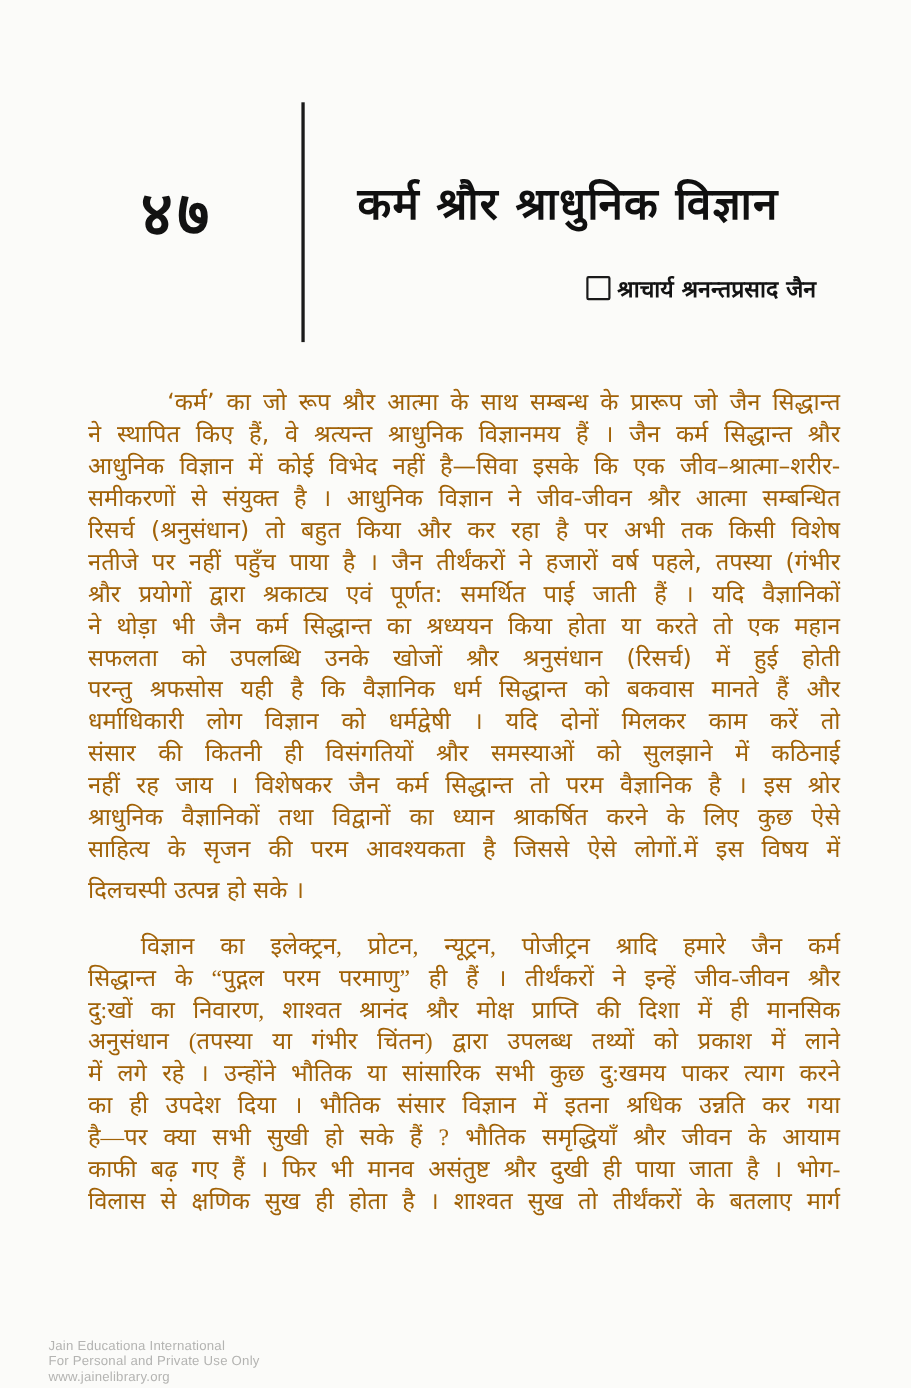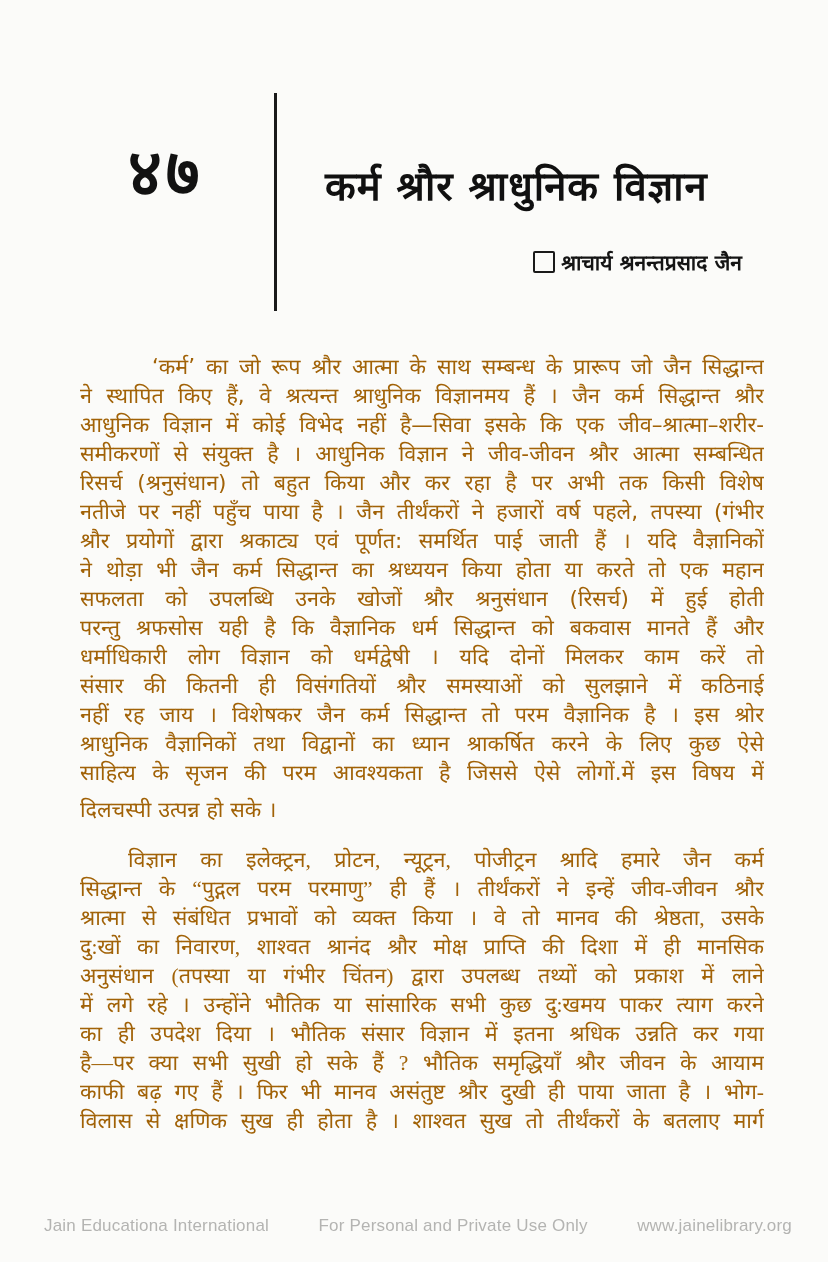--- a/index.html
+++ b/index.html
@@ -8,22 +8,22 @@
     background:#fbfbf9;
     font-family:"DejaVu Sans", sans-serif;
     color:#161616;
     position:relative;
     overflow:hidden;
   }
   .page { position:absolute; inset:0; }
 
   
   .chapter-number {
-    position:absolute; left:128px; top:140px;
-    font-size:65px; font-weight:700; line-height:1;
+    position:absolute; left:128px; top:168px;
+    font-size:56px; font-weight:700; line-height:1;
     letter-spacing:4px; color:#121212;
   }
   .vertical-rule {
     position:absolute; left:274px; top:93px;
     width:3px; height:218px; background:#1a1a1a;
   }
   .article-title {
     position:absolute; left:313px; top:150px; margin:12px;
     font-size:40px; font-weight:700; line-height:1.2;
     letter-spacing:1px; color:#101010; white-space:nowrap;
@@ -52,21 +52,21 @@
   .para:nth-of-type(1) .line:first-child { text-indent:72px; }
   .para:nth-of-type(2) .line:first-child { text-indent:48px; }
   .para:nth-of-type(1) .line:last-child { text-align-last:left;margin-top:8px; }
 
   
   .scan-footer {
     position:absolute; left:0; right:0; top:1216px;
     display:flex; justify-content:space-between; align-items:baseline;
     padding:0 36px 0 44px; box-sizing:border-box;
     font-family:"Liberation Sans", sans-serif;
-    font-size:17px; color:#b4b4b2; letter-spacing:0.2px;
+    font-size:12px; color:#b4b4b2; letter-spacing:0.2px;flex-direction:column;
   }
   .scan-footer .center { text-align:center; }
 </style>
 </head>
 <body>
 
 <div class="page">
 
   <div class="chapter-number">४७</div>
 
@@ -94,21 +94,20 @@
         <div class="line">धर्माधिकारी लोग विज्ञान को धर्मद्वेषी । यदि दोनों मिलकर काम करें तो</div>
         <div class="line">संसार की कितनी ही विसंगतियों श्रौर समस्याओं को सुलझाने में कठिनाई</div>
         <div class="line">नहीं रह जाय । विशेषकर जैन कर्म सिद्धान्त तो परम वैज्ञानिक है । इस श्रोर</div>
         <div class="line">श्राधुनिक वैज्ञानिकों तथा विद्वानों का ध्यान श्राकर्षित करने के लिए कुछ ऐसे</div>
         <div class="line">साहित्य के सृजन की परम आवश्यकता है जिससे ऐसे लोगों.में इस विषय में</div>
         <div class="line">दिलचस्पी उत्पन्न हो सके ।</div>
       </div>
     <div class="para">
         <div class="line">विज्ञान का इलेक्ट्रन, प्रोटन, न्यूट्रन, पोजीट्रन श्रादि हमारे जैन कर्म</div>
         <div class="line">सिद्धान्त के “पुद्गल परम परमाणु” ही हैं । तीर्थंकरों ने इन्हें जीव-जीवन श्रौर</div>
-        <div class="line">श्रात्मा से संबंधित प्रभावों को व्यक्त किया । वे तो मानव की श्रेष्ठता, उसके</div>
         <div class="line">दु:खों का निवारण, शाश्वत श्रानंद श्रौर मोक्ष प्राप्ति की दिशा में ही मानसिक</div>
         <div class="line">अनुसंधान (तपस्या या गंभीर चिंतन) द्वारा उपलब्ध तथ्यों को प्रकाश में लाने</div>
         <div class="line">में लगे रहे । उन्होंने भौतिक या सांसारिक सभी कुछ दु:खमय पाकर त्याग करने</div>
         <div class="line">का ही उपदेश दिया । भौतिक संसार विज्ञान में इतना श्रधिक उन्नति कर गया</div>
         <div class="line">है—पर क्या सभी सुखी हो सके हैं ? भौतिक समृद्धियाँ श्रौर जीवन के आयाम</div>
         <div class="line">काफी बढ़ गए हैं । फिर भी मानव असंतुष्ट श्रौर दुखी ही पाया जाता है । भोग-</div>
         <div class="line">विलास से क्षणिक सुख ही होता है । शाश्वत सुख तो तीर्थंकरों के बतलाए मार्ग</div>
       </div>
   </div>
 

